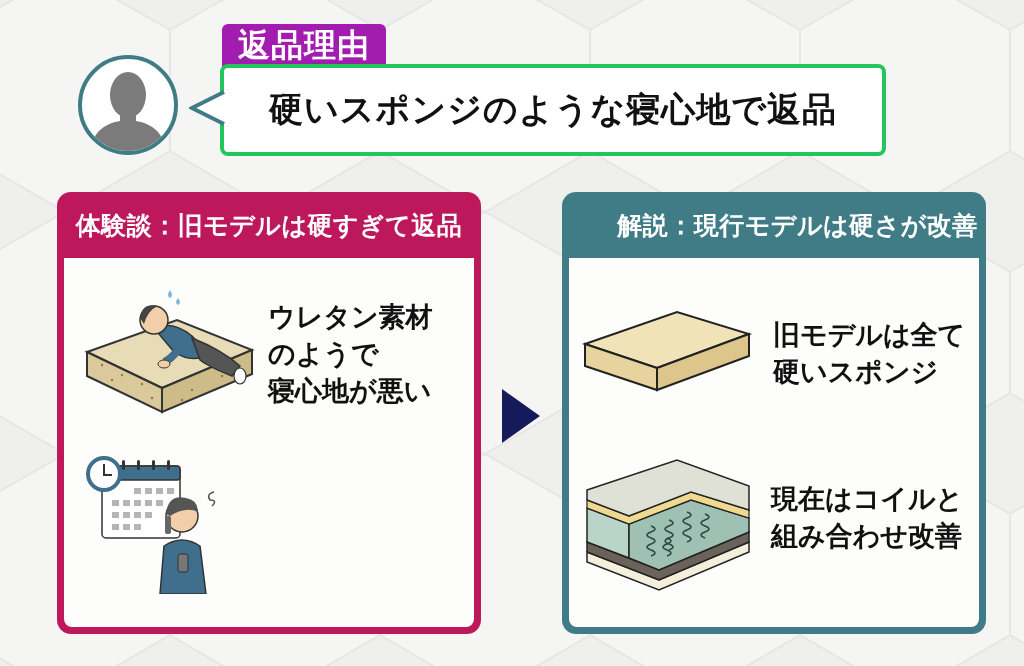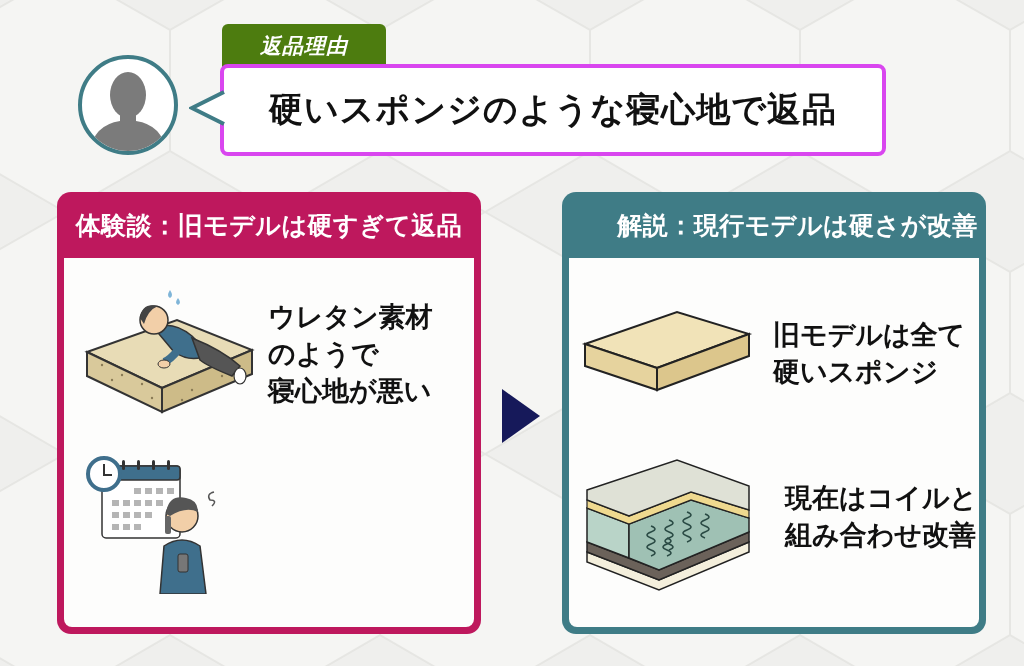--- a/index.html
+++ b/index.html
@@ -13,27 +13,27 @@
   .abs { position: absolute; }
 
   
   .avatar {
     left: 78px; top: 55px; width: 100px; height: 100px;
     border-radius: 50%; border: 4px solid #3f7c86; background: #ffffff;
     overflow: hidden; z-index: 2;
   }
   .reason-tag {
     left: 222px; top: 24px; width: 164px; height: 44px;
-    background: #4d7c0f; border-radius: 6px 6px 0 0; z-index: 2;
-    color: #ffffff; font-weight: bold; font-size: 21px;
-    display: flex; align-items: center; justify-content: center; letter-spacing: 1px; font-style: italic;
+    background: #a21caf; border-radius: 6px 6px 0 0; z-index: 2;
+    color: #ffffff; font-weight: bold; font-size: 32px;
+    display: flex; align-items: center; justify-content: center; letter-spacing: 1px;
   }
   .bubble {
     left: 220px; top: 64px; width: 666px; height: 92px;
-    background: #ffffff; border: 4px solid #d946ef; border-radius: 8px; z-index: 2;
+    background: #ffffff; border: 4px solid #22c55e; border-radius: 8px; z-index: 2;
     display: flex; align-items: center; justify-content: center;
     font-weight: bold; font-size: 34px; color: #111111; letter-spacing: 1px;
   }
   .bubble-tail { left: 189px; top: 88px; z-index: 3; }
 
   
   .panel {
     top: 192px; width: 424px; height: 442px;
     border-radius: 14px; z-index: 2; overflow: hidden;
   }
@@ -191,16 +191,16 @@
         <path d="M88 64 q8 3 0 6 q-8 3 0 6 q8 3 0 6 q-8 3 0 6 q8 3 0 6"></path>
         <path d="M106 56 q8 3 0 6 q-8 3 0 6 q8 3 0 6 q-8 3 0 6 q8 3 0 6"></path>
         <path d="M124 58 q8 3 0 6 q-8 3 0 6 q8 3 0 6 q-8 3 0 6"></path>
         <path d="M86 82 q8 3 0 6 q-8 3 0 6 q8 3 0 6"></path>
       </g>
 
       <polygon points="6,44 48,60 110,36 168,54 168,62 110,44 48,68 6,52" fill="#efd98f" stroke="#222" stroke-width="1.2"></polygon>
 
       <polygon points="6,34 96,4 168,30 168,54 110,36 48,60 6,44" fill="#dfe1d6" stroke="#222" stroke-width="1.5"></polygon>
     </svg>
-    <div class="row-text" style="left:216px;top:222px;font-family:Liberation Serif, serif;">現在はコイルと
+    <div class="row-text" style="left:202px;top:222px;">現在はコイルと
 組み合わせ改善</div>
   </div>
 </div>
 
 </body></html>

